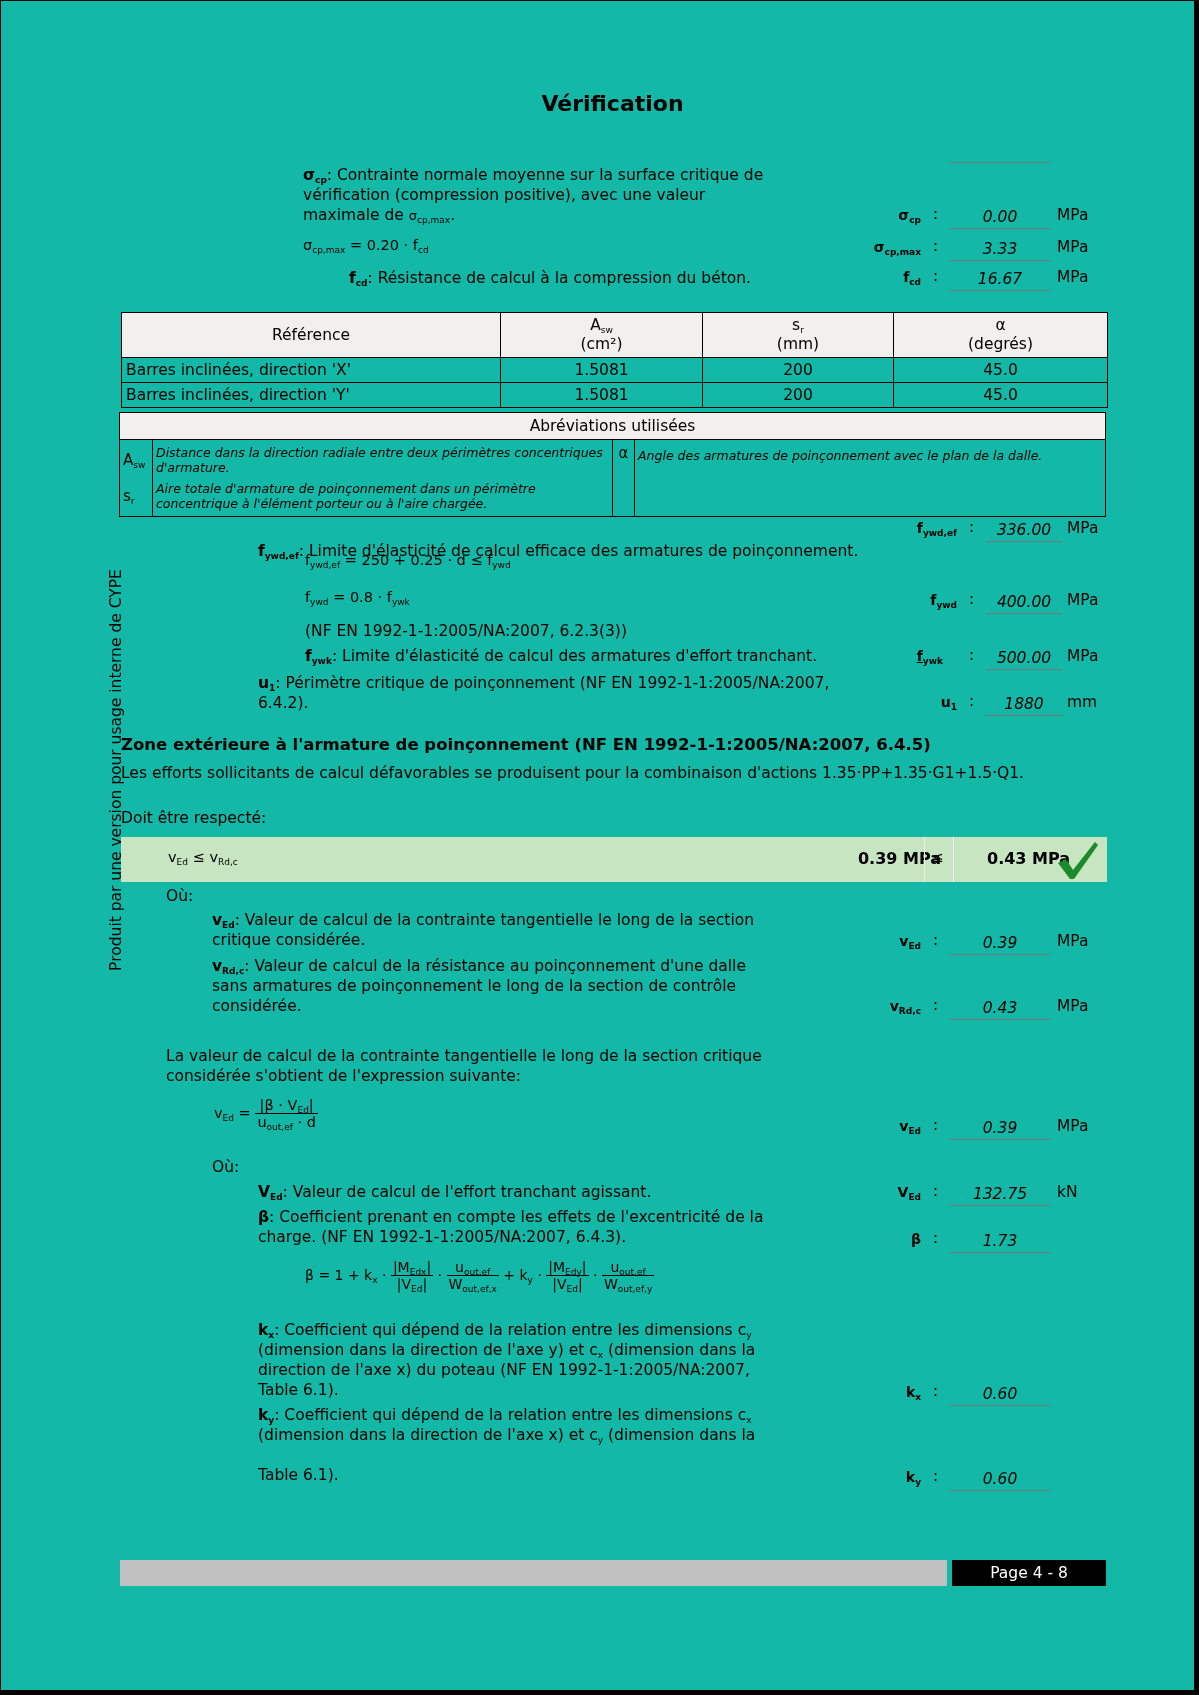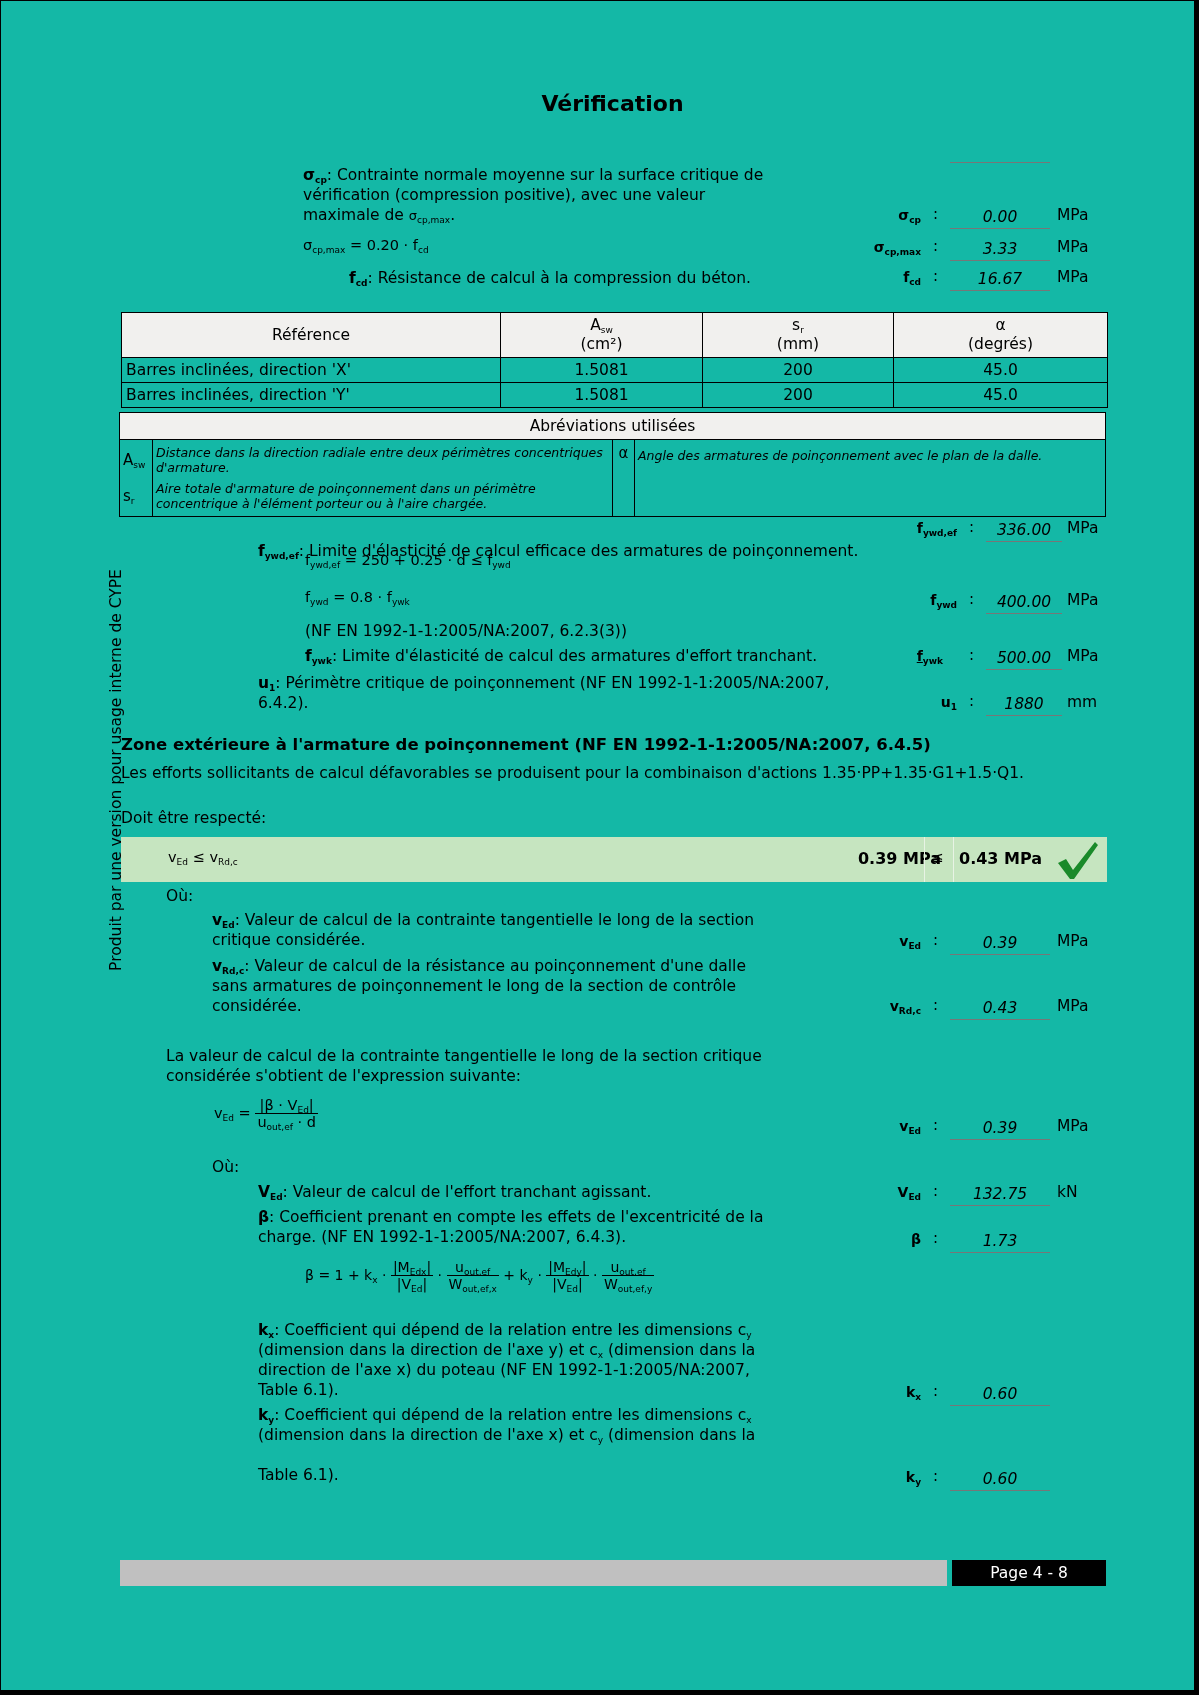--- a/index.html
+++ b/index.html
@@ -158,21 +158,21 @@
   <div class="abs txt" style="left:120px;top:807px;">Doit être respecté:</div>
 
   <div class="abs green">
     <div class="abs formula" style="left:47px;top:12px;">
       <span>v</span><sub>Ed</sub> <span>≤</span> <span>v</span><sub>Rd,c</sub>
     </div>
     <div class="abs b" style="left:690px;top:12px;width:130px;text-align:right;font-size:16px;">0.39 MPa</div>
     <div class="abs" style="left:803px;top:0;width:1px;height:45px;background:#e8f3e5;"></div>
     <div class="abs" style="left:811px;top:12px;font-size:14px;">≤</div>
     <div class="abs" style="left:832px;top:0;width:1px;height:45px;background:#e8f3e5;"></div>
-    <div class="abs b" style="left:838px;top:12px;font-size:16px;">0.43 MPa</div>
+    <div class="abs b" style="left:866px;top:12px;font-size:16px;">0.43 MPa</div>
     <svg class="abs" style="left:935px;top:2px;" width="44" height="42" viewBox="0 0 44 42">
       <path d="M2 24 L10 20 L17 31 L39 3 L42 6 L18 40 L14 40 Z" fill="#1a8a2a"></path>
     </svg>
   </div>
 
   <div class="abs txt" style="left:165px;top:885px;">Où:</div>
 
   <div class="abs txt" style="left:211px;top:909px;width:600px;">
     <span class="b"><span>v</span><sub>Ed</sub></span><span>: Valeur de calcul de la contrainte tangentielle le long de la section</span><br><span>critique considérée.</span>
   </div>

